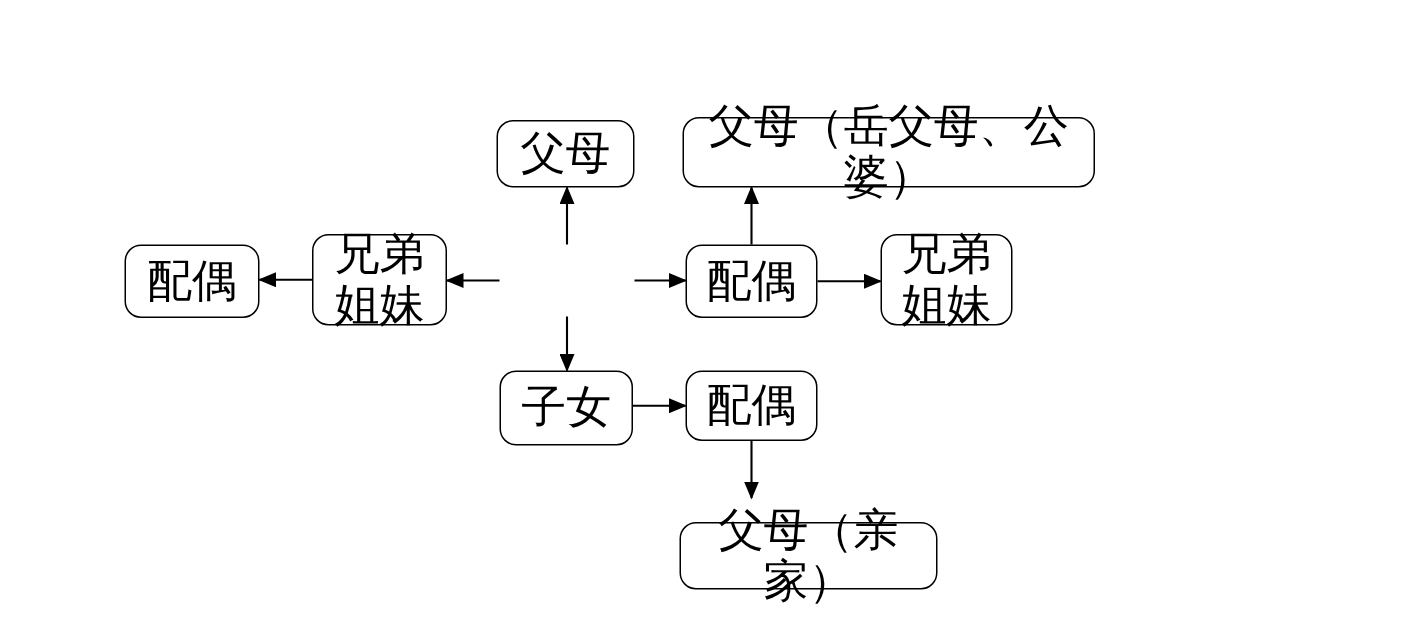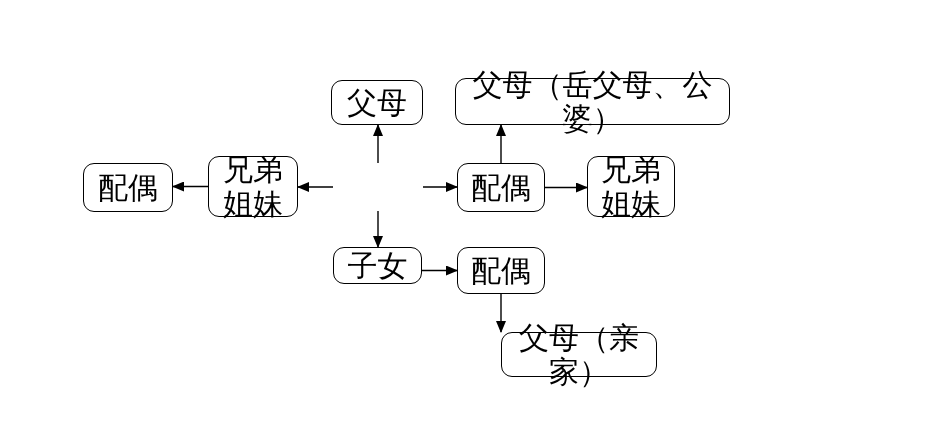--- a/index.html
+++ b/index.html
@@ -82,22 +82,22 @@
       <span style="color: rgb(0, 0, 0);">兄弟
 姐妹</span>
     </div>
     <div class="node" style="left: 457px; top: 163px; width: 88px; height: 49px; border-color: rgb(0, 0, 0);">
       <span style="color: rgb(0, 0, 0);">配偶</span>
     </div>
     <div class="node" style="left: 587px; top: 156px; width: 88px; height: 61px; border-color: rgb(0, 0, 0);">
       <span style="color: rgb(0, 0, 0);">兄弟
 姐妹</span>
     </div>
-    <div class="node" style="left: 333px; top: 247px; width: 89px; height: 37px; border-color: rgb(0, 0, 0);">
+    <div class="node" style="left: 333px; top: 247px; width: 89px; height: 50px; border-color: rgb(0, 0, 0);">
       <span style="color: rgb(0, 0, 0);">子女</span>
     </div>
     <div class="node" style="left: 457px; top: 247px; width: 88px; height: 47px; border-color: rgb(0, 0, 0);">
       <span style="color: rgb(0, 0, 0);">配偶</span>
     </div>
-    <div class="node" style="left: 453px; top: 332px; width: 156px; height: 45px; border-color: rgb(0, 0, 0); margin-left: 48px;">
+    <div class="node" style="left: 453px; top: 348px; width: 172px; height: 45px; border-color: rgb(0, 0, 0);">
       <span style="color: rgb(0, 0, 0);">父母（亲家）</span>
     </div>
   </div>
 
 </body></html>

